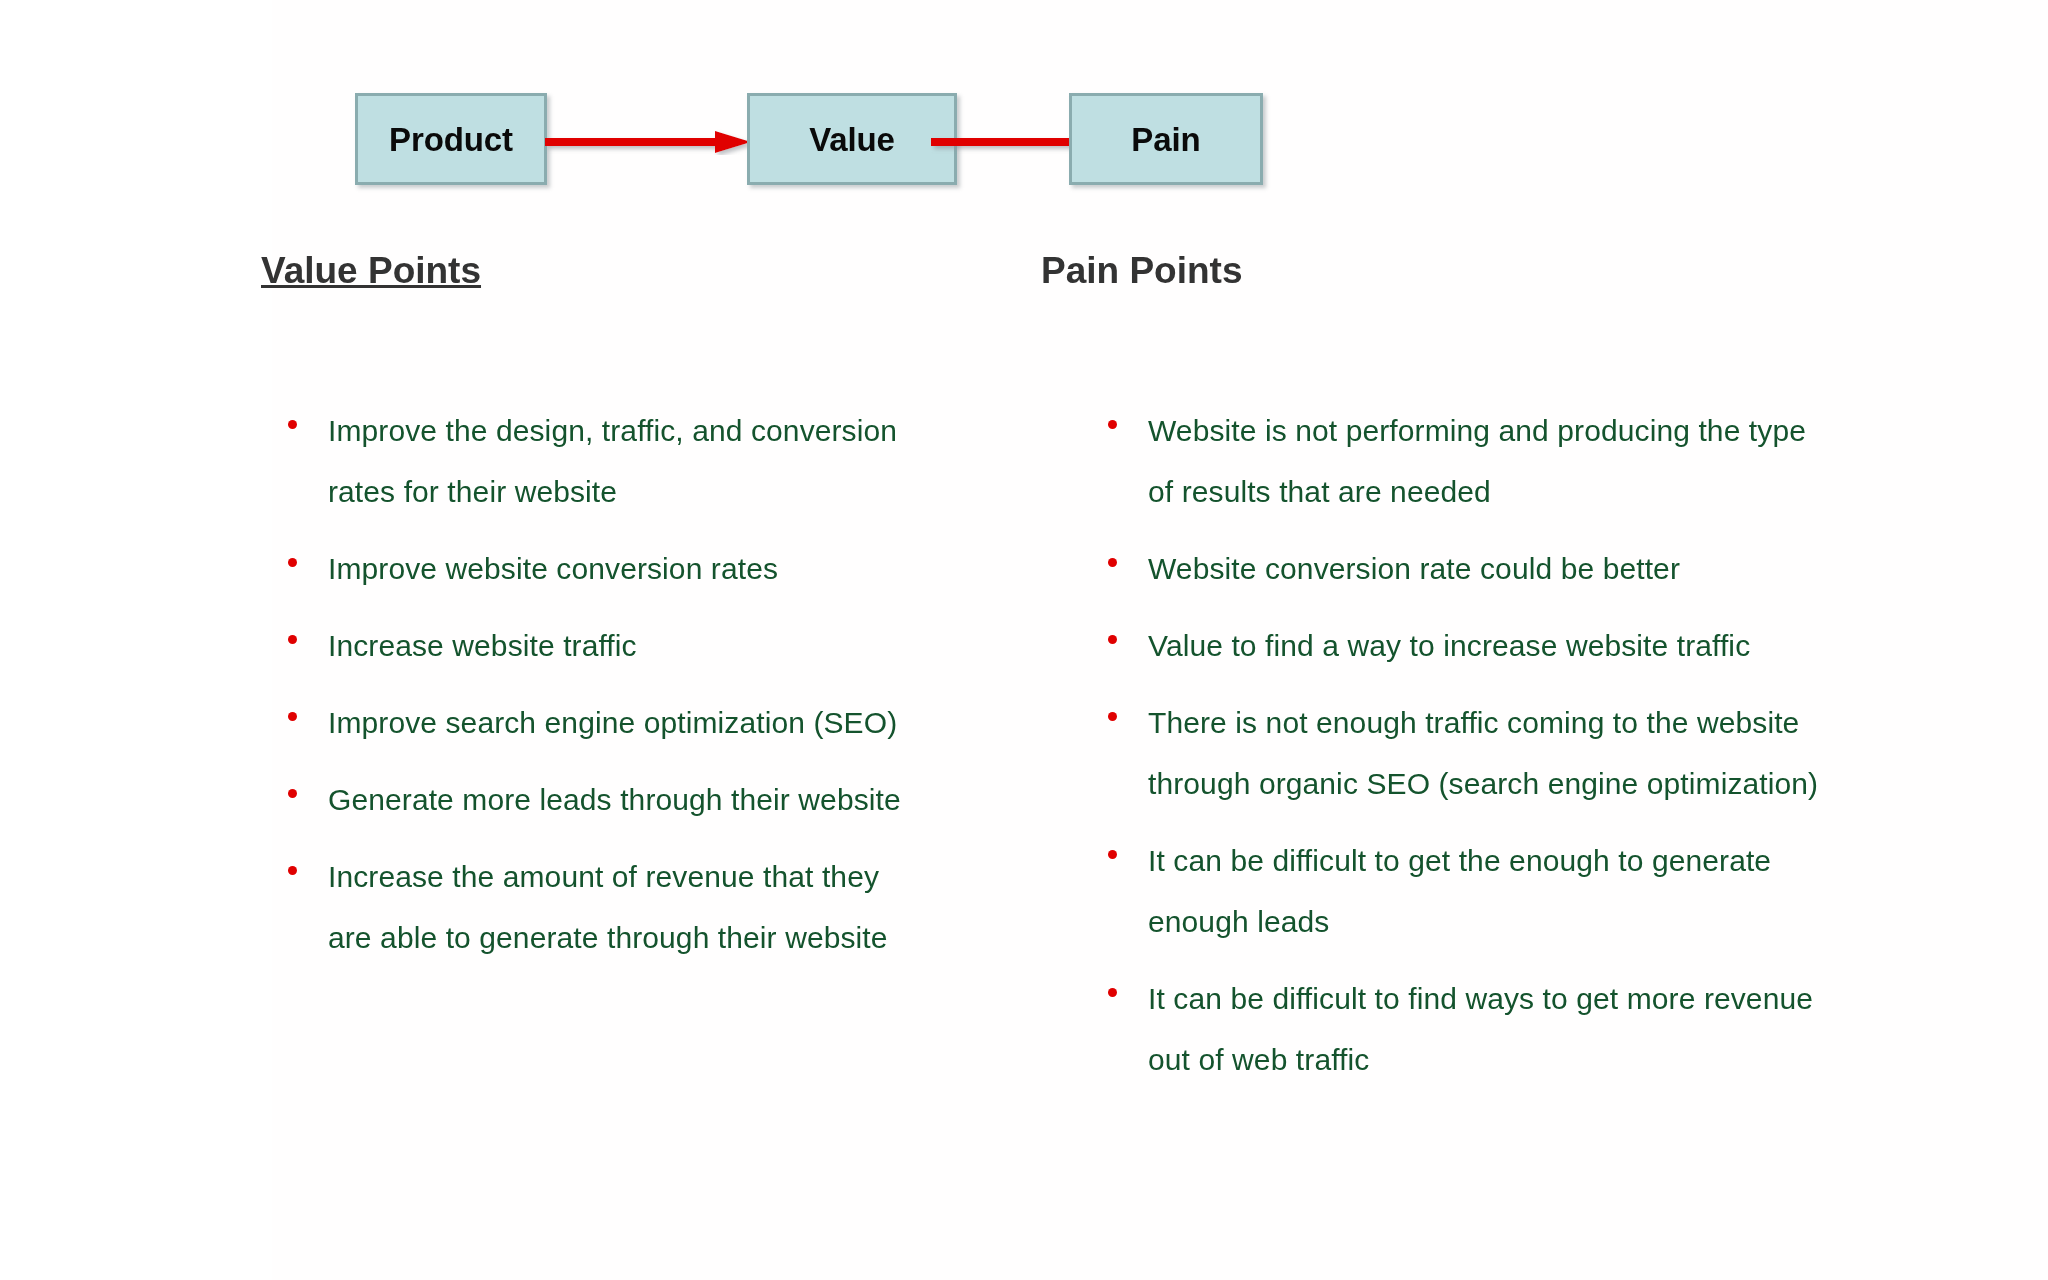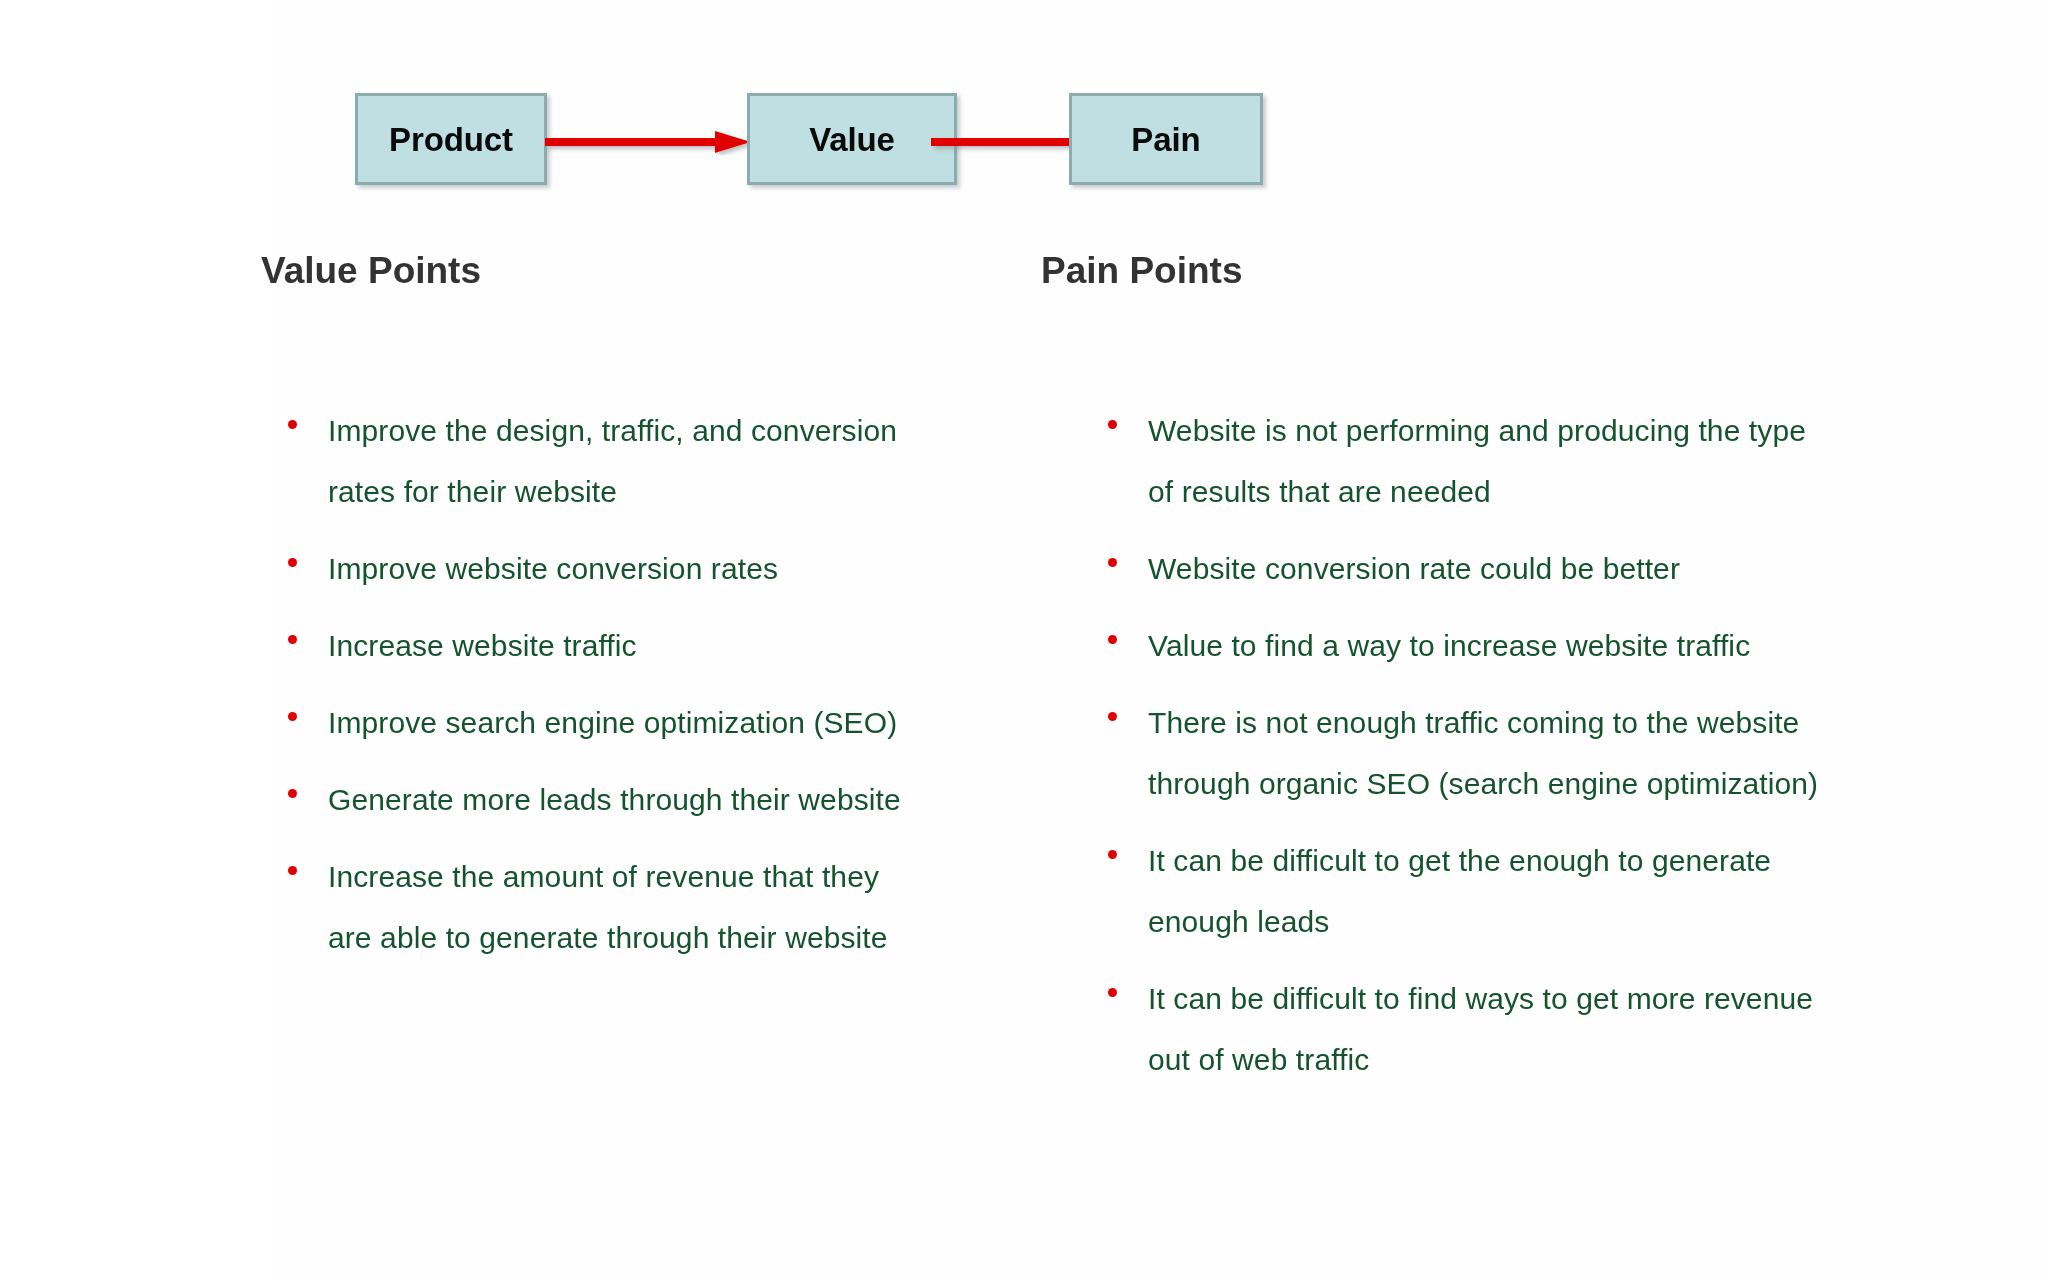--- a/index.html
+++ b/index.html
@@ -67,21 +67,21 @@
 
   
   .section-heading {
     position: absolute;
     font-size: 37px;
     font-weight: bold;
     color: #333333;
     letter-spacing: 0px;
     white-space: nowrap;
   }
-  #heading-value { left: 261px; top: 250px; }
+  #heading-value { left: 261px; top: 250px; text-decoration: underline; }
   #heading-pain  { left: 1041px; top: 250px; }
 
   
   .bullet-column {
     position: absolute;
     top: 400px;
   }
   #column-value { left: 272px; width: 640px; }
   #column-pain  { left: 1092px; width: 740px; }
 

